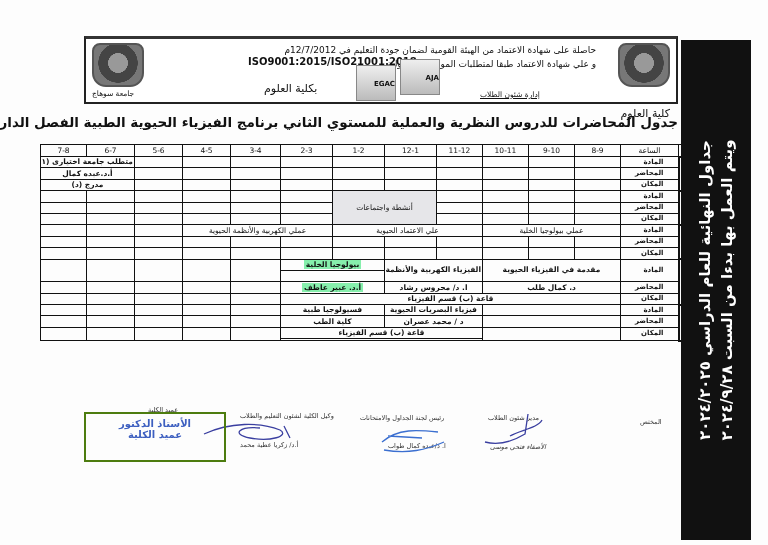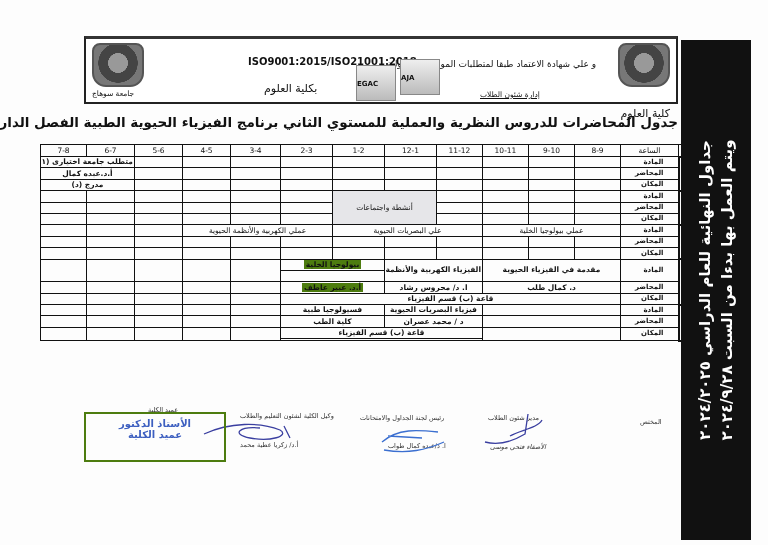--- a/index.html
+++ b/index.html
@@ -17,36 +17,36 @@
   .logo-left { left: 6px; top: 4px; }
   .logo-right { right: 6px; top: 4px; }
   .hdr-text { position: absolute; font-family: "DejaVu Sans", sans-serif; font-size: 9px; white-space: nowrap; direction: rtl; }
   .hdr-line1 { right: 80px; top: 6px; }
   .hdr-line2 { right: 80px; top: 20px; }
   .iso { position: absolute; left: 162px; top: 17px; font-size: 10px; font-weight: bold; white-space: nowrap; }
   .faculty-name { position: absolute; left: 178px; top: 43px; font-size: 11px; }
   .uni-name { position: absolute; left: 6px; top: 50px; font-size: 7.5px; }
   .dept-name { position: absolute; left: 394px; top: 51px; font-size: 7.5px; text-decoration: underline; }
   .faculty-small { position: absolute; right: 6px; top: 52px; font-size: 11px; margin-top: 16px; }
-  .badge { position: absolute; width: 40px; height: 36px; border: 1px solid #888; background: linear-gradient(#eee, #bbb); font-size: 7px; font-weight: bold; text-align: left; padding-top: 14px; }
+  .badge { position: absolute; width: 40px; height: 36px; border: 1px solid #888; background: linear-gradient(#eee, #bbb); font-size: 7px; font-weight: bold; text-align: right; padding-top: 14px; }
   .badge-egac { left: 270px; top: 26px; }
   .badge-aja { left: 314px; top: 20px; }
 
   
   .title { position: absolute; left: 42px; top: 114px; width: 636px; text-align: right; direction: rtl;
            font-size: 13.5px; font-weight: bold; white-space: nowrap; }
 
   
   table.sched { position: absolute; left: 40px; top: 144px; width: 640px; border-collapse: collapse; table-layout: fixed; direction: rtl; }
   table.sched td { border: 1.5px solid #111; font-size: 7.5px; text-align: center; vertical-align: middle; height: 11.4px; padding: 0 1px; line-height: 1.05; overflow: hidden; white-space: nowrap; }
   table.sched td.day { font-weight: bold; font-size: 8px; border-width: 2px; }
   table.sched td.lbl { text-align: right; padding-right: 14px; font-weight: bold; font-size: 7px; }
   table.sched td.hd { font-size: 7.5px; height: 12px; }
   td.shaded { background: #e6e6e9; }
-  td.grey-hl span { background: #4d7c0f; color: #111; padding: 0 2px; }
+  td.grey-hl span { background: #86efac; color: #111; padding: 0 2px; }
   td.bold { font-weight: bold; }
   td.wrap { white-space: normal; }
 
   
   .sig { position: absolute; font-size: 6.5px; color: #333; white-space: nowrap; direction: rtl; }
   .stamp { position: absolute; left: 84px; top: 412px; width: 142px; height: 50px; border: 2px solid #4d7c0f;
            color: #3d5fc0; text-align: center; font-weight: bold; }
   .stamp .l1 { font-size: 10px; margin-top: 4px; }
   .stamp .l2 { font-size: 11.5px; }
   .stamp .l3 { font-size: 10px; }
@@ -60,20 +60,21 @@
   .banner-text .b2 { font-size: 15px; line-height: 22px; }
 </style>
 </head>
 <body>
 
 <div class="page">
 
   <div class="header">
     <div class="logo logo-left"></div>
     <div class="logo logo-right"></div>
+    <div class="hdr-text hdr-line1">حاصلة على شهادة الاعتماد من الهيئة القومية لضمان جودة التعليم في 12/7/2012م</div>
     <div class="hdr-text hdr-line2">و علي شهادة الاعتماد طبقا لمتطلبات المواصفات الدولية</div>
     <div class="iso">ISO9001:2015/ISO21001:2018</div>
     <div class="badge badge-egac">EGAC</div>
     <div class="badge badge-aja">AJA</div>
     <div class="faculty-name">بكلية العلوم</div>
     <div class="uni-name">جامعة سوهاج</div>
     <div class="dept-name">إدارة شئون الطلاب</div>
     <div class="faculty-small">كلية العلوم</div>
   </div>
 
@@ -198,21 +199,21 @@
           <td></td>
           <td></td>
           <td></td>
           <td></td>
     </tr>
 
     <tr>
       <td class="day" rowspan="3">الثلاثاء</td>
       <td class="lbl">المادة</td>
       <td colspan="3">عملي بيولوجيا الخلية</td>
-      <td colspan="3">علي البصريات الحيوية</td>
+      <td colspan="3">علي الاعتماد الحيوية</td>
       <td colspan="3">عملي الكهربية والأنظمة الحيوية</td>
       <td></td>
           <td></td>
           <td></td>
     </tr>
     <tr>
       <td class="lbl">المحاضر</td>
       <td></td>
           <td></td>
           <td></td>

